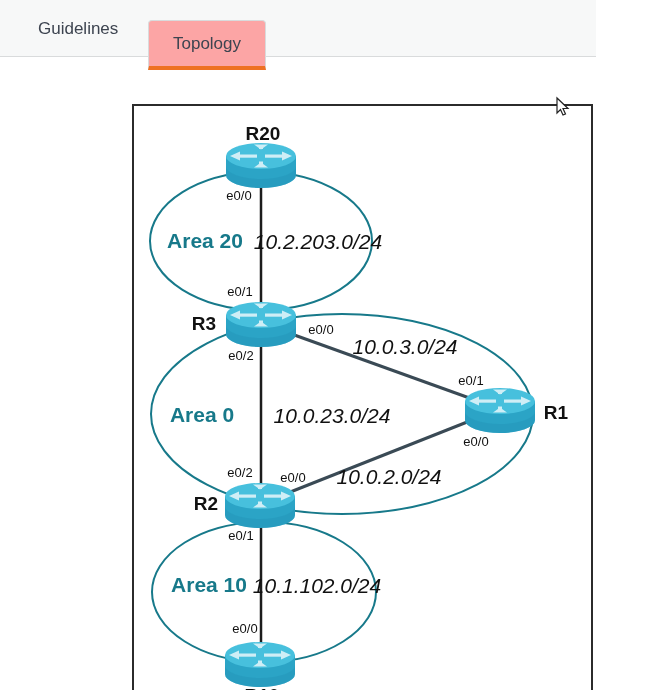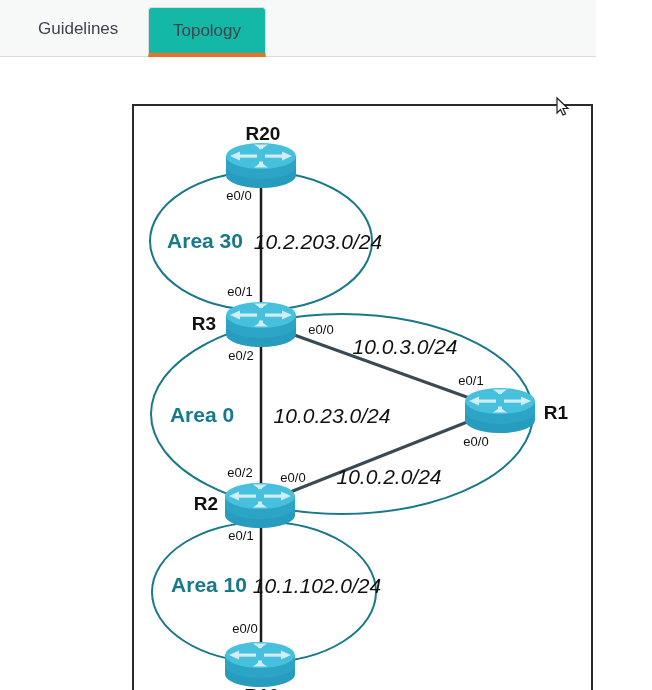--- a/index.html
+++ b/index.html
@@ -7,22 +7,22 @@
   body { font-family:"Liberation Sans", sans-serif; }
   .app { position:relative; width:596px; height:690px; background:#fff; overflow:hidden; }
 
   
   .tabbar { position:absolute; left:0; top:0; width:652px; height:57px;
             background:#f7f8f8; border-bottom:1px solid #d9dbdc; }
   .tab { position:absolute; top:0; height:57px; display:flex; align-items:center;
          font-size:17px; color:#3d4450; cursor:pointer; }
   .tab-guidelines { left:38px; }
   .tab-tasks { left:285px; }
-  .tab-active { left:148px; top:7px; width:118px; height:50px;
-                background:#14b8a6; border:1px solid #d9dbdc; border-bottom:4px solid #ee7123;
+  .tab-active { left:148px; top:20px; width:118px; height:50px;
+                background:#fca5a5; border:1px solid #d9dbdc; border-bottom:4px solid #ee7123;
                 border-radius:4px 4px 0 0; justify-content:center; }
 
   
   .canvas { position:absolute; left:0; top:58px; width:652px; height:632px; background:#fff;margin-top:37px; }
   .frame { position:absolute; left:132px; top:9px; width:461px; height:617px;
            border:2px solid #2b2b2b; background:#fff; }
   svg.layer { position:absolute; left:0; top:0; width:652px; height:632px; }
 
   .lbl { position:absolute; transform:translate(-50%,-50%); white-space:nowrap; color:#111; }
   .lbl-node { font-size:19px; font-weight:bold; }
@@ -80,21 +80,21 @@
         <polygon points="0,0 0,15 3.5,11.5 6,17 8.5,16 6,10.5 11,10.5" fill="#ffffff" stroke="#222" stroke-width="1.2"></polygon>
       </g>
     </svg>
 
     <div class="lbl lbl-node" style="left:263px; top:39px;">R20</div>
     <div class="lbl lbl-node" style="left:204px; top:229px;">R3</div>
     <div class="lbl lbl-node" style="left:556px; top:318px;">R1</div>
     <div class="lbl lbl-node" style="left:206px; top:409px;">R2</div>
     <div class="lbl lbl-node" style="left:262px; top:601px;">R10</div>
 
-    <div class="lbl lbl-area" style="left:205px; top:146px;">Area 30</div>
+    <div class="lbl lbl-area" style="left:205px; top:146px;">Area 20</div>
     <div class="lbl lbl-area" style="left:202px; top:320px;">Area 0</div>
     <div class="lbl lbl-area" style="left:209px; top:490px;">Area 10</div>
 
     <div class="lbl lbl-net" style="left:318px; top:147px;">10.2.203.0/24</div>
     <div class="lbl lbl-net" style="left:405px; top:252px;">10.0.3.0/24</div>
     <div class="lbl lbl-net" style="left:332px; top:321px;">10.0.23.0/24</div>
     <div class="lbl lbl-net" style="left:389px; top:382px;">10.0.2.0/24</div>
     <div class="lbl lbl-net" style="left:317px; top:491px;">10.1.102.0/24</div>
 
     <div class="lbl lbl-if" style="left:239px; top:100px;">e0/0</div>

